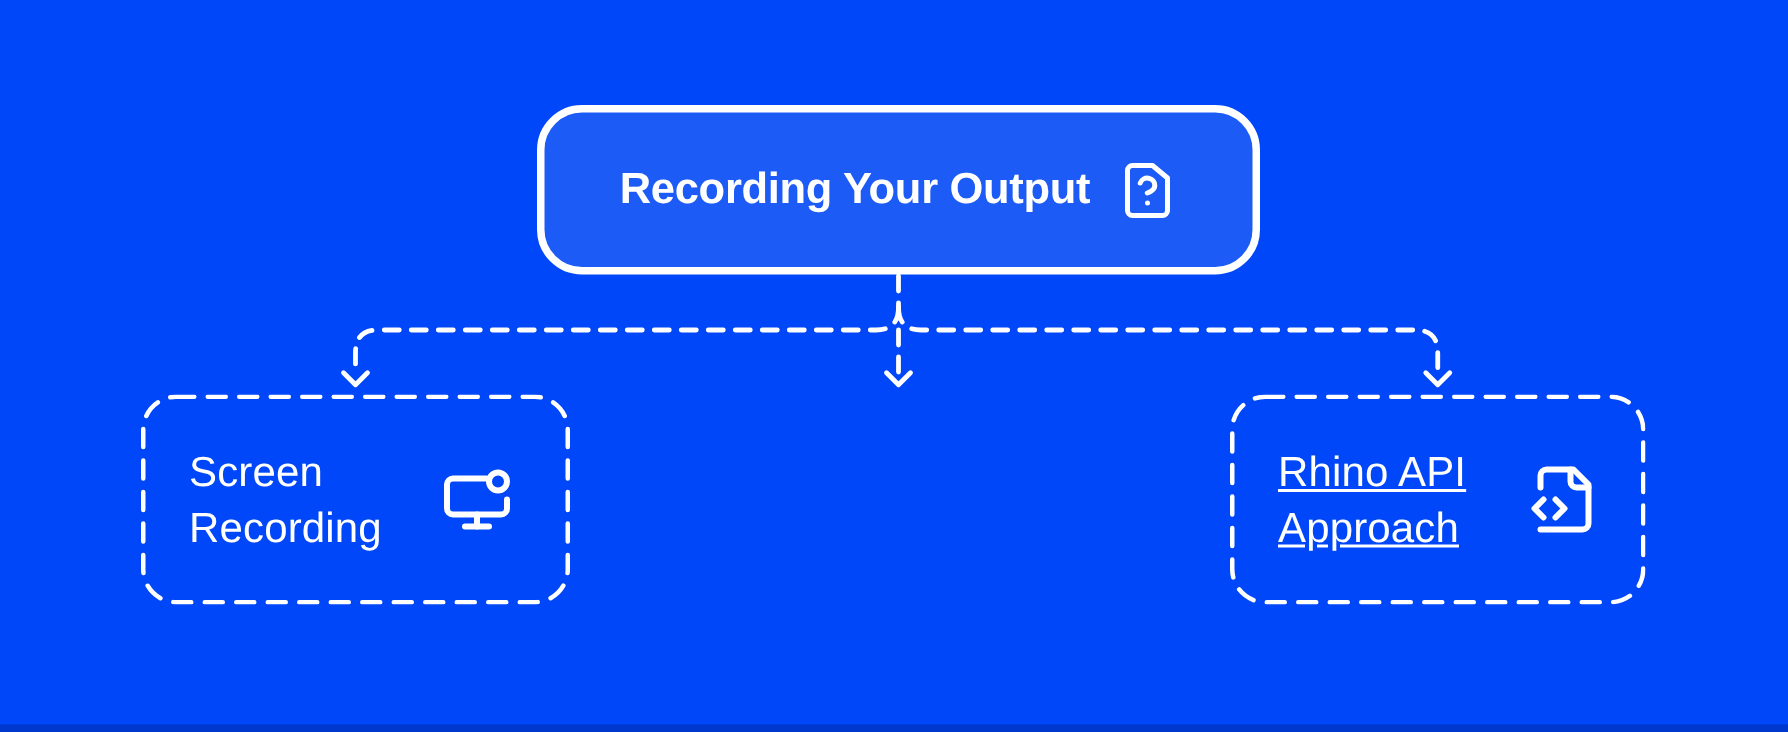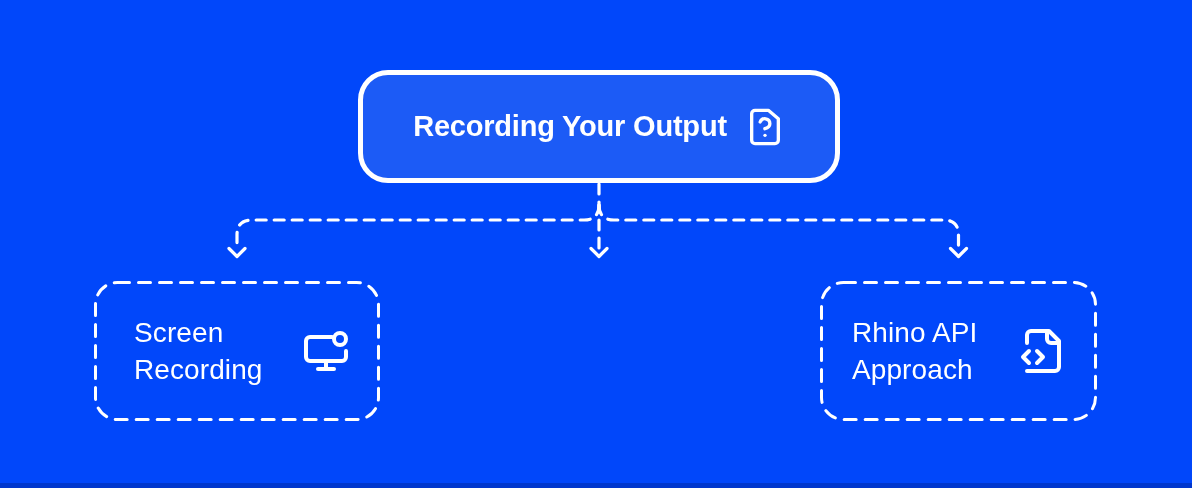--- a/index.html
+++ b/index.html
@@ -30,40 +30,40 @@
     display:flex;align-items:center;justify-content:center;gap:18px;
     color:#ffffff;
   }
   .root-label{
     font-size:29px;font-weight:600;letter-spacing:-0.2px;
     white-space:nowrap;
     text-align:right;
   }
   .root-icon{width:40px;height:40px;flex:0 0 auto;margin-top:1px;}
   .card{
-    position:absolute;top:281px;height:140px;
+    position:absolute;top:263px;height:140px;
     box-sizing:border-box;
-    display:flex;align-items:center;justify-content:flex-end;
+    display:flex;align-items:center;justify-content:flex-start;
     padding:0 30px 0 32px;
     color:#ffffff;
   }
   .card-border{
     position:absolute;left:0;top:0;
   }
   .card-label{
     position:relative;
     font-size:28px;font-weight:500;line-height:1.33;letter-spacing:0.1px;
   }
   .card-icon{position:relative;width:48px;height:48px;flex:0 0 auto;}
   .card-left{left:94px;width:286px;}
   .card-left .card-label{max-width:168px;}
   .card-mid{left:430px;width:340px;}
   .card-mid .card-label{max-width:242px;}
   .card-right{left:820px;width:277px;}
-  .card-right .card-label{max-width:192px;}
+  .card-right .card-label{max-width:192px;text-decoration:underline;}
   svg{display:block;}
 </style>
 </head>
 <body>
 
 <div class="canvas">
 
   <svg class="connectors" viewBox="0 0 1192 488" xmlns="http://www.w3.org/2000/svg">
     <g stroke="#ffffff" stroke-width="3.2" fill="none" stroke-linecap="round" stroke-linejoin="round">
       <path stroke-dasharray="10 8" d="M599 184 V248"></path>

